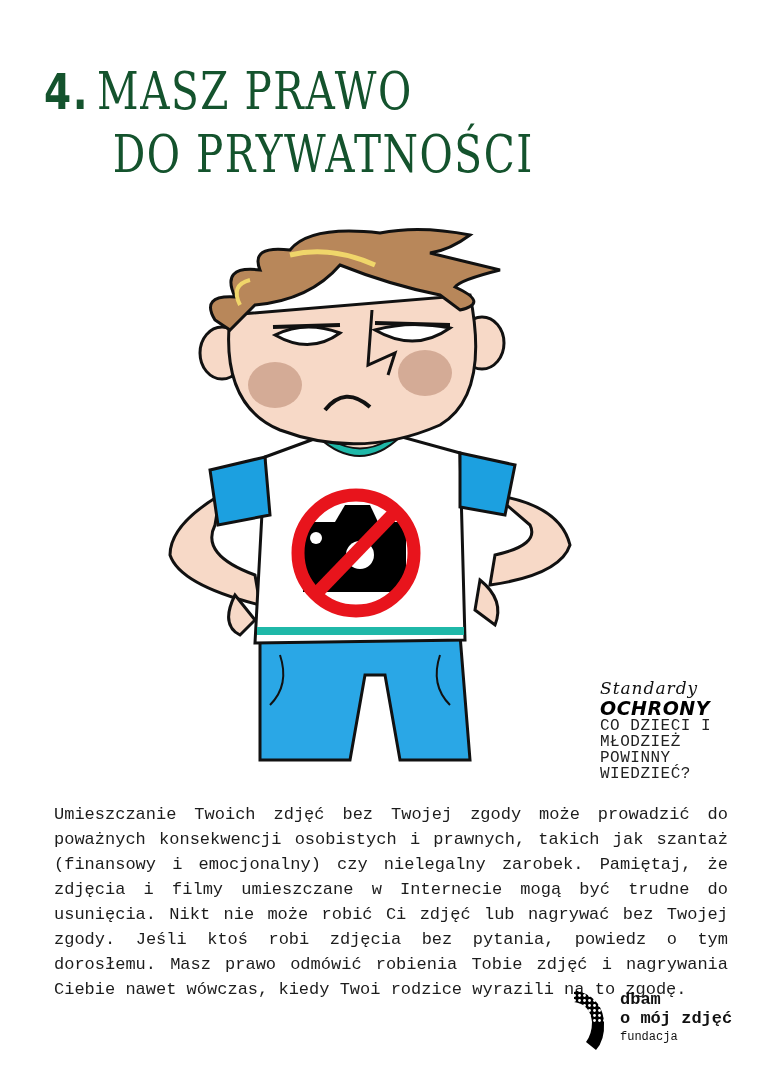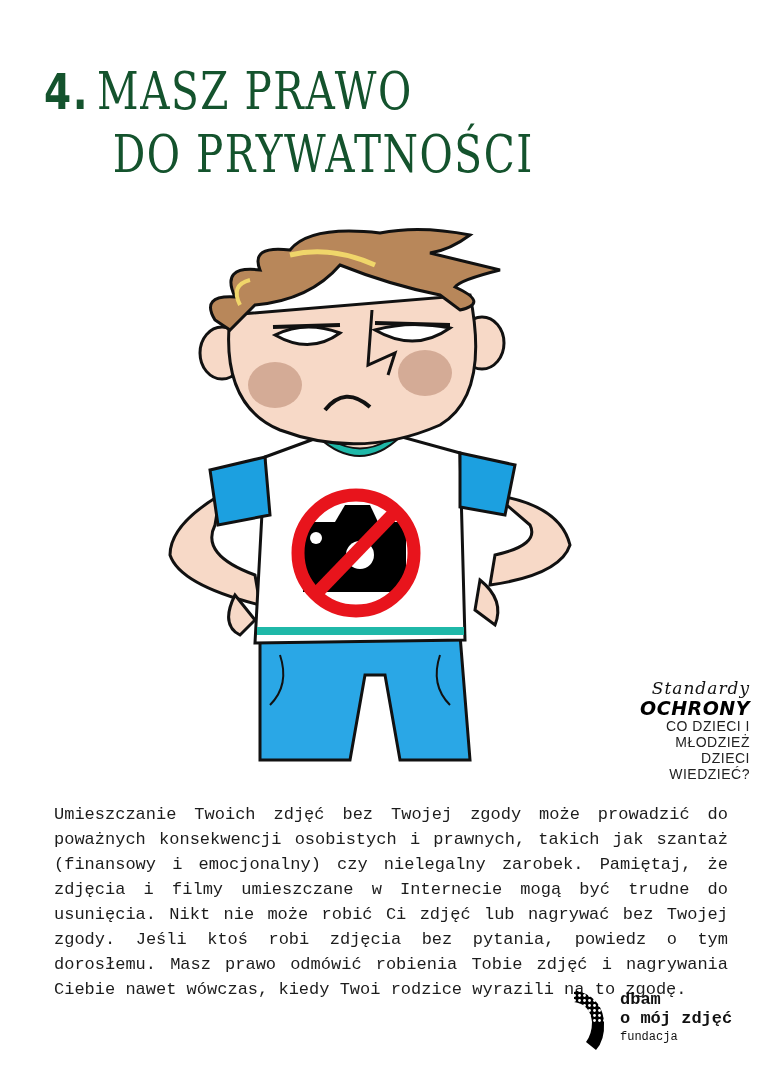--- a/index.html
+++ b/index.html
@@ -2,24 +2,24 @@
 <html><head>
 <meta charset="utf-8">
 <style>
   html, body { margin:0; padding:0; background:#ffffff; }
   body { width:763px; height:1080px; position:relative; overflow:hidden; font-family:"Liberation Sans", sans-serif; color:#1a1a1a; }
   .title { position:absolute; left:44px; top:60px; font-family:"DejaVu Serif", serif; color:#14532d; }
   .title .line { font-size:52px; line-height:62px; letter-spacing:2px; font-weight:400; transform:scaleX(0.78); transform-origin:left; white-space:nowrap; }
   .title .num { font-family:"DejaVu Sans", sans-serif; font-weight:700; font-size:50px; display:inline-block; width:68px; }
   .title .line2 { padding-left:88px; }
   .illus { position:absolute; left:160px; top:225px; width:440px; height:540px; }
-  .badge { position:absolute; left:600px; top:678px; width:150px; text-align:right; }
+  .badge { position:absolute; left:600px; top:678px; width:150px; text-align:left; }
   .badge .script { font-family:"DejaVu Serif", serif; font-style:italic; font-size:17px; letter-spacing:1px; color:#111; }
   .badge .bold { font-family:"DejaVu Sans", sans-serif; font-weight:900; font-size:19px; letter-spacing:0.5px; color:#000; line-height:20px;font-style:italic; }
-  .badge .small { font-family:Liberation Sans, sans-serif; font-size:14px; line-height:16px; letter-spacing:0.5px; color:#222; }
+  .badge .small { font-family:Liberation Mono, monospace; font-size:16px; line-height:16px; letter-spacing:0.5px; color:#222; }
   .body-text { position:absolute; left:54px; top:802px; width:674px; font-family:Liberation Mono, monospace; font-size:17px; line-height:25px; text-align:justify; color:#1c1c1c; }
   .logo { position:absolute; left:572px; top:988px; width:180px; height:70px; }
   .logo .mark { position:absolute; left:0; top:0; width:40px; height:64px; }
   .logo .txt { position:absolute; left:48px; top:2px; font-family:Liberation Mono, monospace; color:#111; }
   .logo .t1, .logo .t2 { font-weight:700; font-size:17px; line-height:19px; }
   .logo .t3 { font-size:12px; line-height:19px; font-weight:400; }
 </style>
 </head>
 <body>
 
@@ -81,21 +81,21 @@
     <path d="M55 95 Q40 70 75 72 Q60 40 100 45 Q90 20 130 25 Q150 0 220 8 Q260 0 310 10 Q290 25 270 28 Q320 40 340 45 Q300 55 295 62 Q330 78 300 85 L280 70 Q230 60 180 40 Q150 75 95 80 Q80 95 70 105 Z" fill="#b8875a" stroke="#111" stroke-width="3"></path>
     <path d="M130 30 Q170 20 215 40" fill="none" stroke="#f0d66a" stroke-width="5"></path>
     <path d="M80 80 Q70 60 90 55" fill="none" stroke="#f0d66a" stroke-width="4"></path>
   </g>
 </svg>
 
 <div class="badge">
   <div class="script">Standardy</div>
   <div class="bold">OCHRONY</div>
   <div class="small">CO DZIECI I MŁODZIEŻ</div>
-  <div class="small">DZIECI</div>
+  <div class="small">POWINNY</div>
   <div class="small">WIEDZIEĆ?</div>
 </div>
 
 <div class="body-text">Umieszczanie Twoich zdjęć bez Twojej zgody może prowadzić do poważnych konsekwencji osobistych i prawnych, takich jak szantaż (finansowy i emocjonalny) czy nielegalny zarobek. Pamiętaj, że zdjęcia i filmy umieszczane w Internecie mogą być trudne do usunięcia. Nikt nie może robić Ci zdjęć lub nagrywać bez Twojej zgody. Jeśli ktoś robi zdjęcia bez pytania, powiedz o tym dorosłemu. Masz prawo odmówić robienia Tobie zdjęć i nagrywania Ciebie nawet wówczas, kiedy Twoi rodzice wyrazili na to zgodę.</div>
 
 <div class="logo">
   <svg class="mark" viewBox="0 0 40 64" xmlns="http://www.w3.org/2000/svg">
     <defs>
       <pattern id="dots" width="5" height="5" patternUnits="userSpaceOnUse">
         <rect width="5" height="5" fill="#000"></rect>

